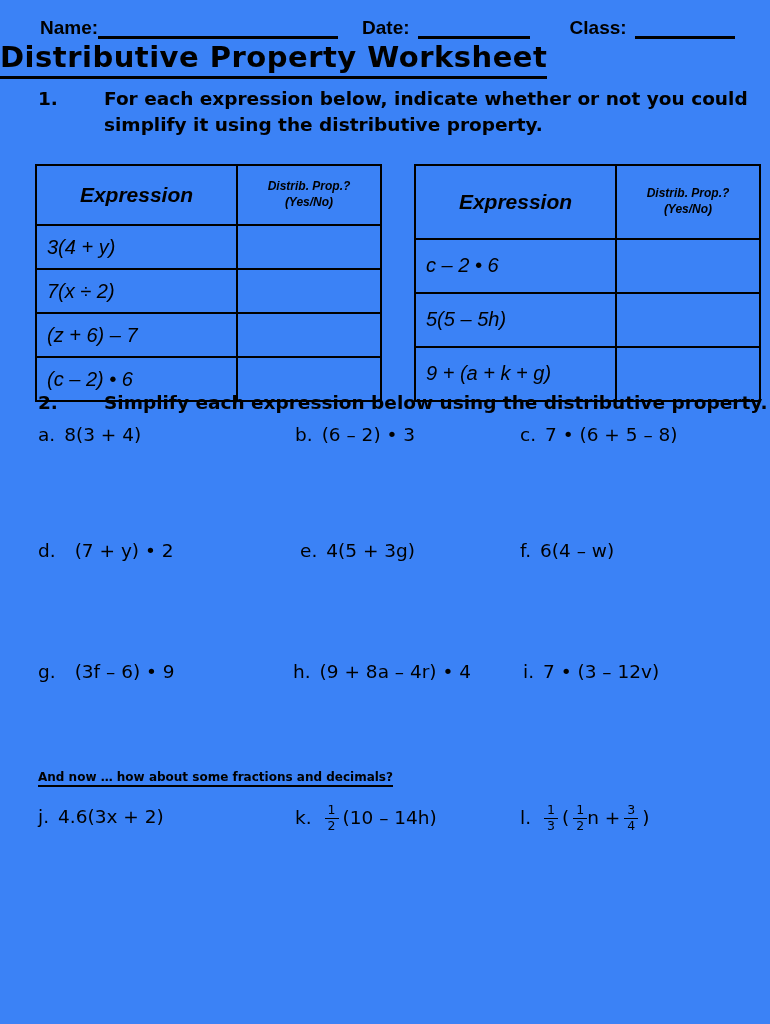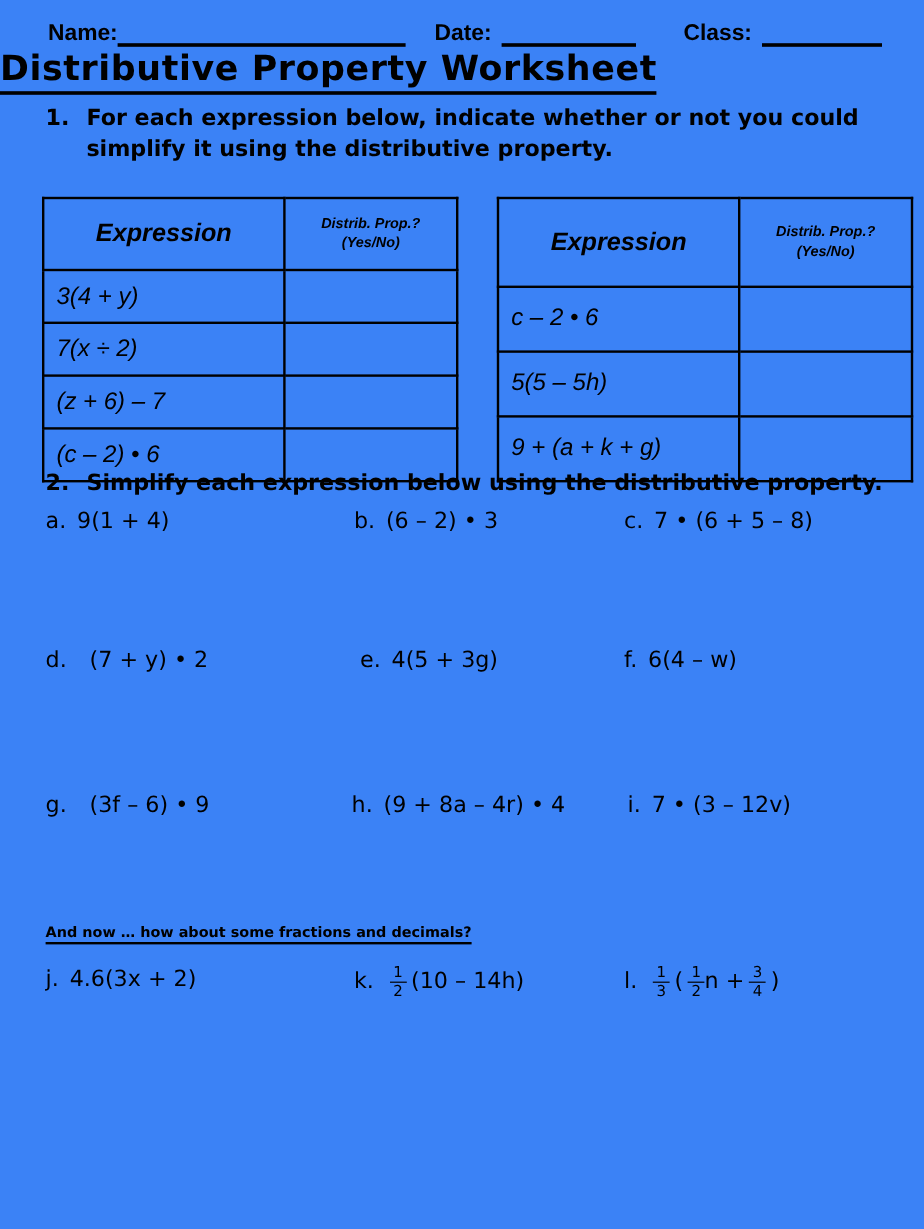--- a/index.html
+++ b/index.html
@@ -22,21 +22,21 @@
   
   .title-wrap{position:absolute;top:40px;left:0;width:100%;text-align:left;}
   .title{
     display:inline-block;font-size:29px;font-weight:700;letter-spacing:0.5px;
     border-bottom:3px solid #000;padding-bottom:2px;
   }
 
   
   .instr{position:absolute;left:38px;display:flex;font-size:18.5px;font-weight:700;line-height:1.42;}
   .instr .num{width:34px;flex:none;}
-  .instr .txt{white-space:pre-line;}
+  .instr .txt{white-space:pre-line;margin-left:32px;}
   #instr1{top:86px;}
   #instr2{top:390px;white-space:nowrap;}
 
   
   .tables{position:absolute;top:164px;left:35px;display:flex;gap:32px;font-style:italic;}
   table.wtable{border-collapse:collapse;font-family:"Liberation Sans",sans-serif;}
   .wtable th,.wtable td{border:2.5px solid #000;}
   th.expr-h{width:197px;height:56px;font-size:21px;font-weight:700;text-align:center;}
   th.dp-h{width:140px;font-size:12px;font-weight:700;text-align:center;line-height:1.3;white-space:pre-line;}
   td.expr{height:40px;font-size:20px;font-weight:400;padding:0 4px 0 10px;text-align:left;margin-top:45px;}
@@ -137,21 +137,21 @@
 
   </div>
 
   <div class="instr" id="instr2">
     <span class="num">2.</span>
     <span class="txt">Simplify each expression below using the distributive property.</span>
   </div>
 
   <div class="item" style="top:424px;left:38px;">
     <span class="lbl">a.</span>
-    <span>9(1 + 4)</span>
+    <span>8(3 + 4)</span>
   </div>
   <div class="item" style="top:424px;left:295px;">
     <span class="lbl">b.</span>
     <span>(6 – 2) • 3</span>
   </div>
   <div class="item" style="top:424px;left:520px;">
     <span class="lbl">c.</span>
     <span>7 • (6 + 5 – 8)</span>
   </div>
 

